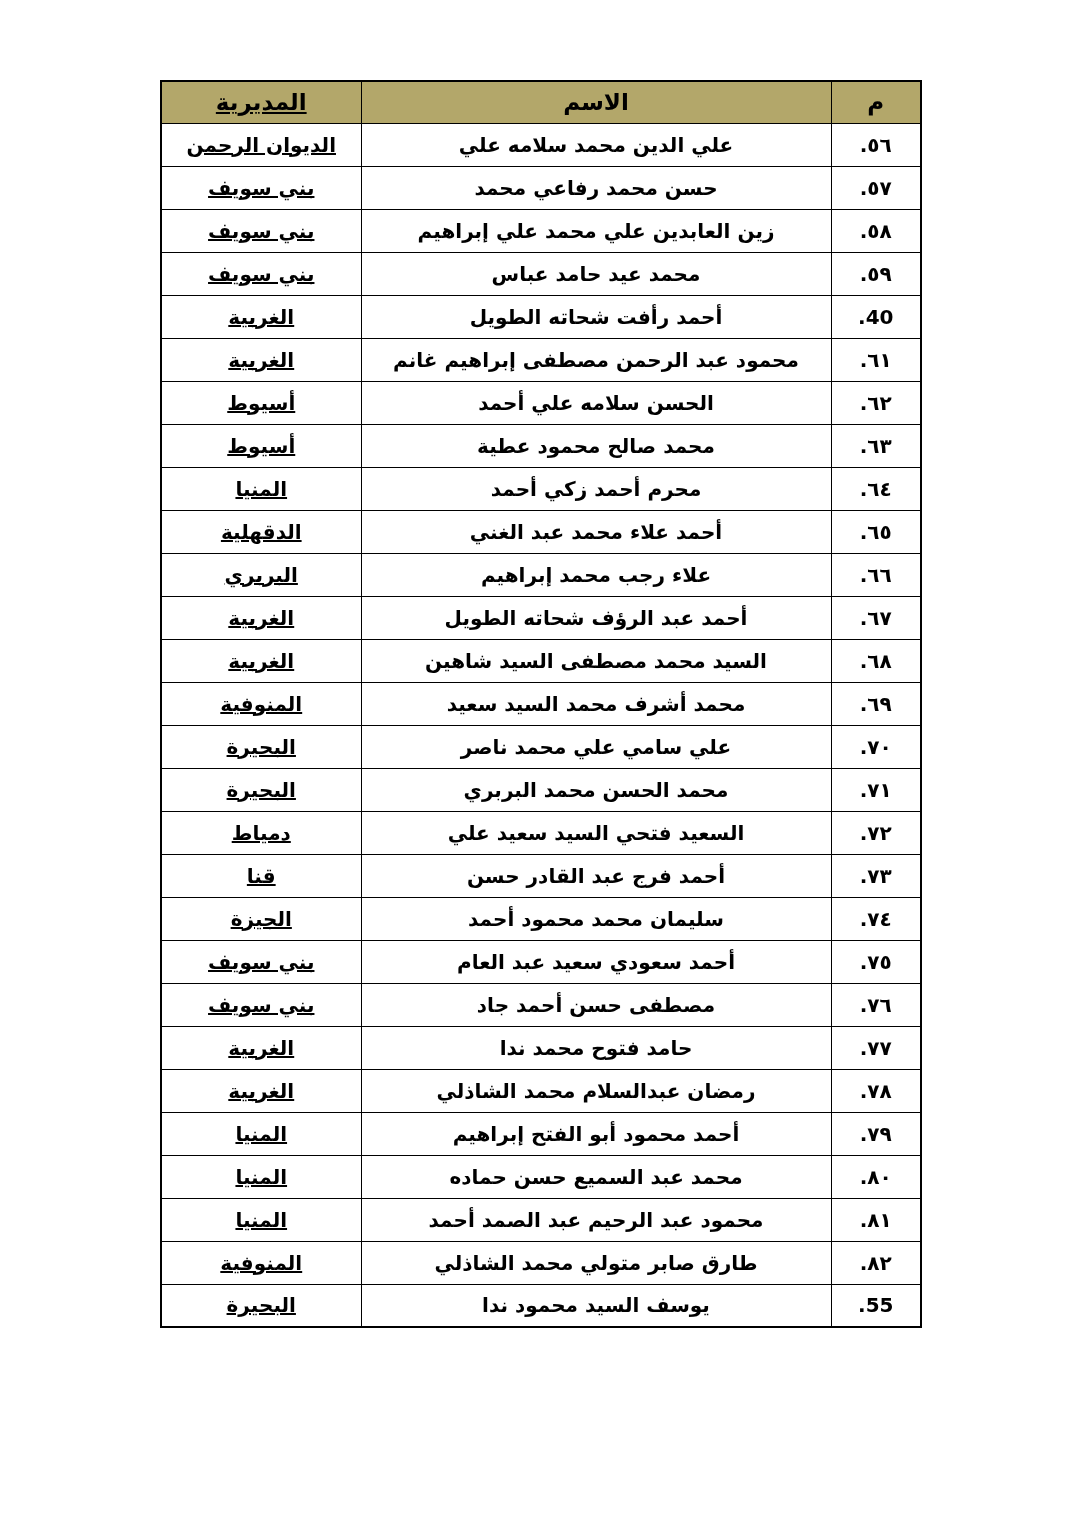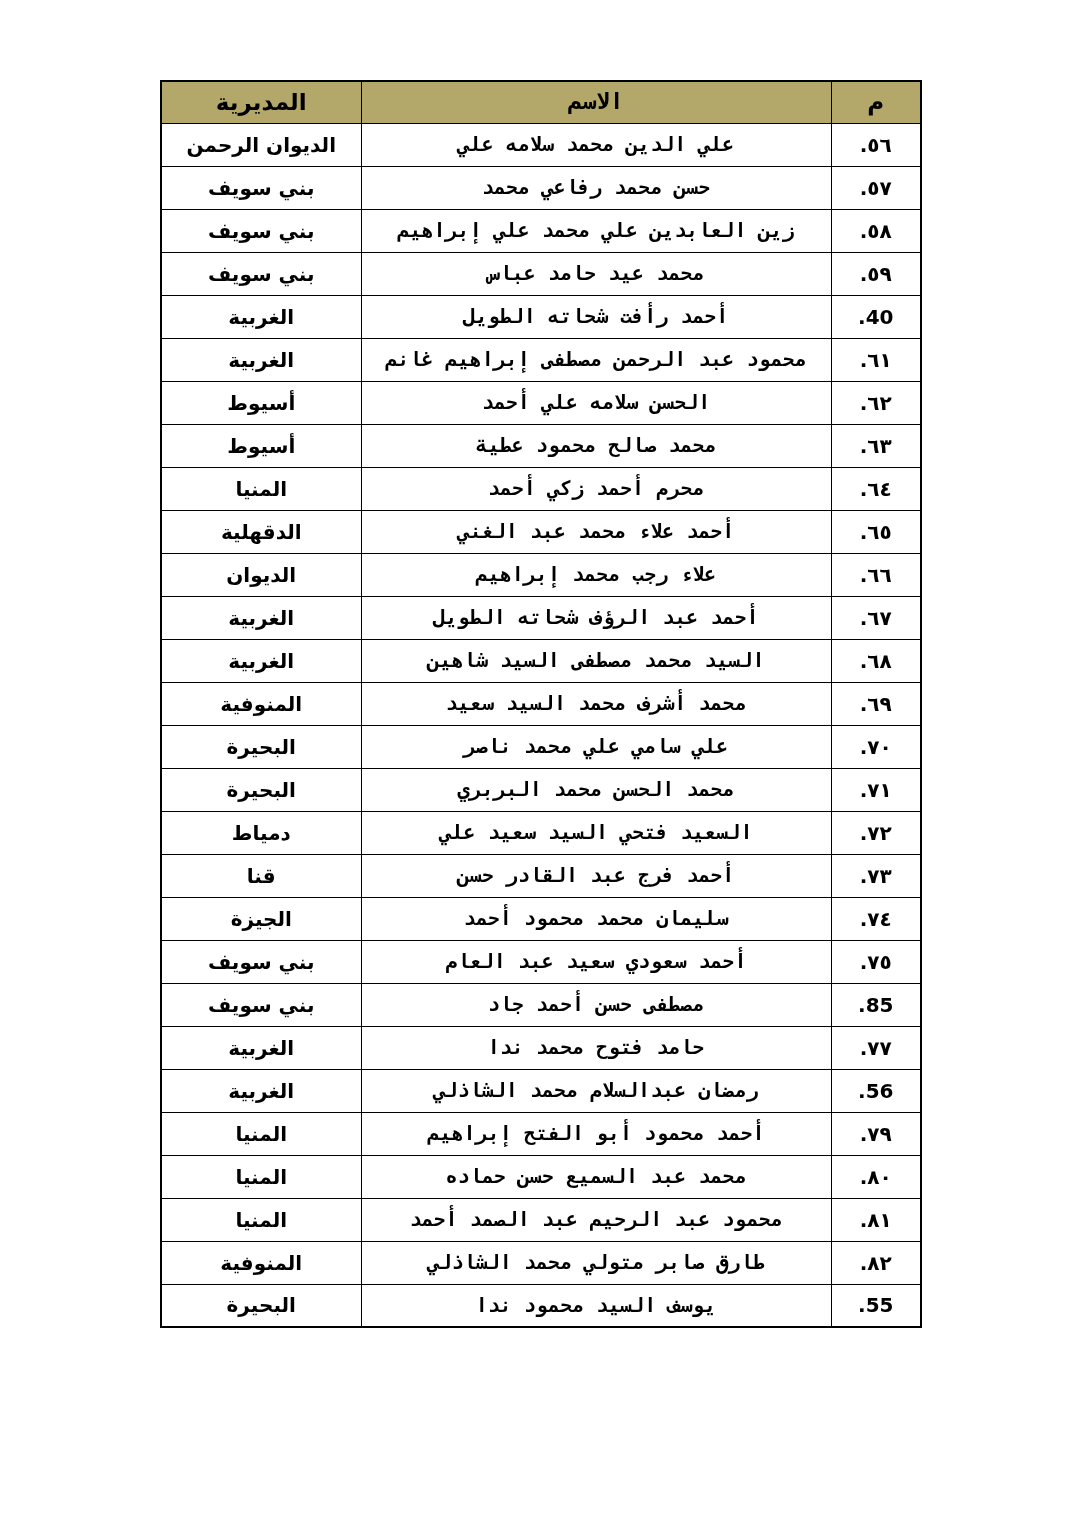--- a/index.html
+++ b/index.html
@@ -46,22 +46,22 @@
   table.roster th{
     background:var(--header-bg);
     height:42px;
     font-size:23px;
   }
   table.roster td{
     height:43px;
     font-size:20px;
   }
   .col-num{width:90px;}
-  .col-name{width:470px;font-family:Liberation Mono, monospace;}
-  .col-dir{width:200px;}
+  .col-name{width:470px;}
+  .col-dir{width:200px;text-decoration:underline;}
   td.col-num{font-size:19px;}
 </style>
 </head>
 <body>
 
 <div class="page">
   <table class="roster" dir="rtl">
     <thead>
       <tr>
         <th class="col-num">م</th>
@@ -116,21 +116,21 @@
           <td class="col-dir">المنيا</td>
         </tr>
         <tr>
           <td class="col-num">٦٥.</td>
           <td class="col-name">أحمد علاء محمد عبد الغني</td>
           <td class="col-dir">الدقهلية</td>
         </tr>
         <tr>
           <td class="col-num">٦٦.</td>
           <td class="col-name">علاء رجب محمد إبراهيم</td>
-          <td class="col-dir">الديوان</td>
+          <td class="col-dir">البربري</td>
         </tr>
         <tr>
           <td class="col-num">٦٧.</td>
           <td class="col-name">أحمد عبد الرؤف شحاته الطويل</td>
           <td class="col-dir">الغربية</td>
         </tr>
         <tr>
           <td class="col-num">٦٨.</td>
           <td class="col-name">السيد محمد مصطفى السيد شاهين</td>
           <td class="col-dir">الغربية</td>
@@ -164,31 +164,31 @@
           <td class="col-num">٧٤.</td>
           <td class="col-name">سليمان محمد محمود أحمد</td>
           <td class="col-dir">الجيزة</td>
         </tr>
         <tr>
           <td class="col-num">٧٥.</td>
           <td class="col-name">أحمد سعودي سعيد عبد العام</td>
           <td class="col-dir">بني سويف</td>
         </tr>
         <tr>
-          <td class="col-num">85.</td>
+          <td class="col-num">٧٦.</td>
           <td class="col-name">مصطفى حسن أحمد جاد</td>
           <td class="col-dir">بني سويف</td>
         </tr>
         <tr>
           <td class="col-num">٧٧.</td>
           <td class="col-name">حامد فتوح محمد ندا</td>
           <td class="col-dir">الغربية</td>
         </tr>
         <tr>
-          <td class="col-num">56.</td>
+          <td class="col-num">٧٨.</td>
           <td class="col-name">رمضان عبدالسلام محمد الشاذلي</td>
           <td class="col-dir">الغربية</td>
         </tr>
         <tr>
           <td class="col-num">٧٩.</td>
           <td class="col-name">أحمد محمود أبو الفتح إبراهيم</td>
           <td class="col-dir">المنيا</td>
         </tr>
         <tr>
           <td class="col-num">٨٠.</td>

